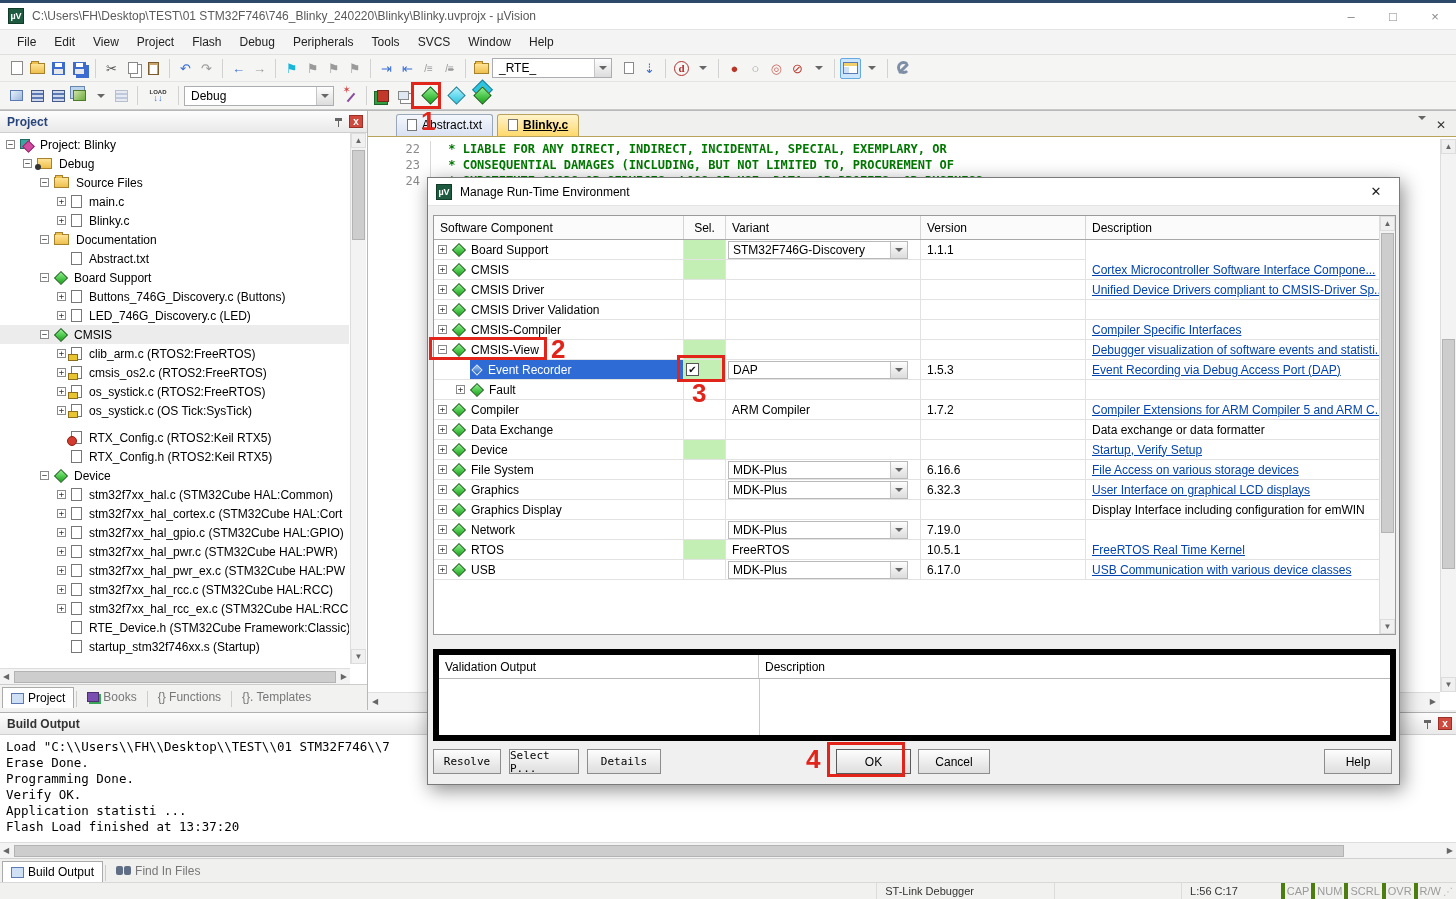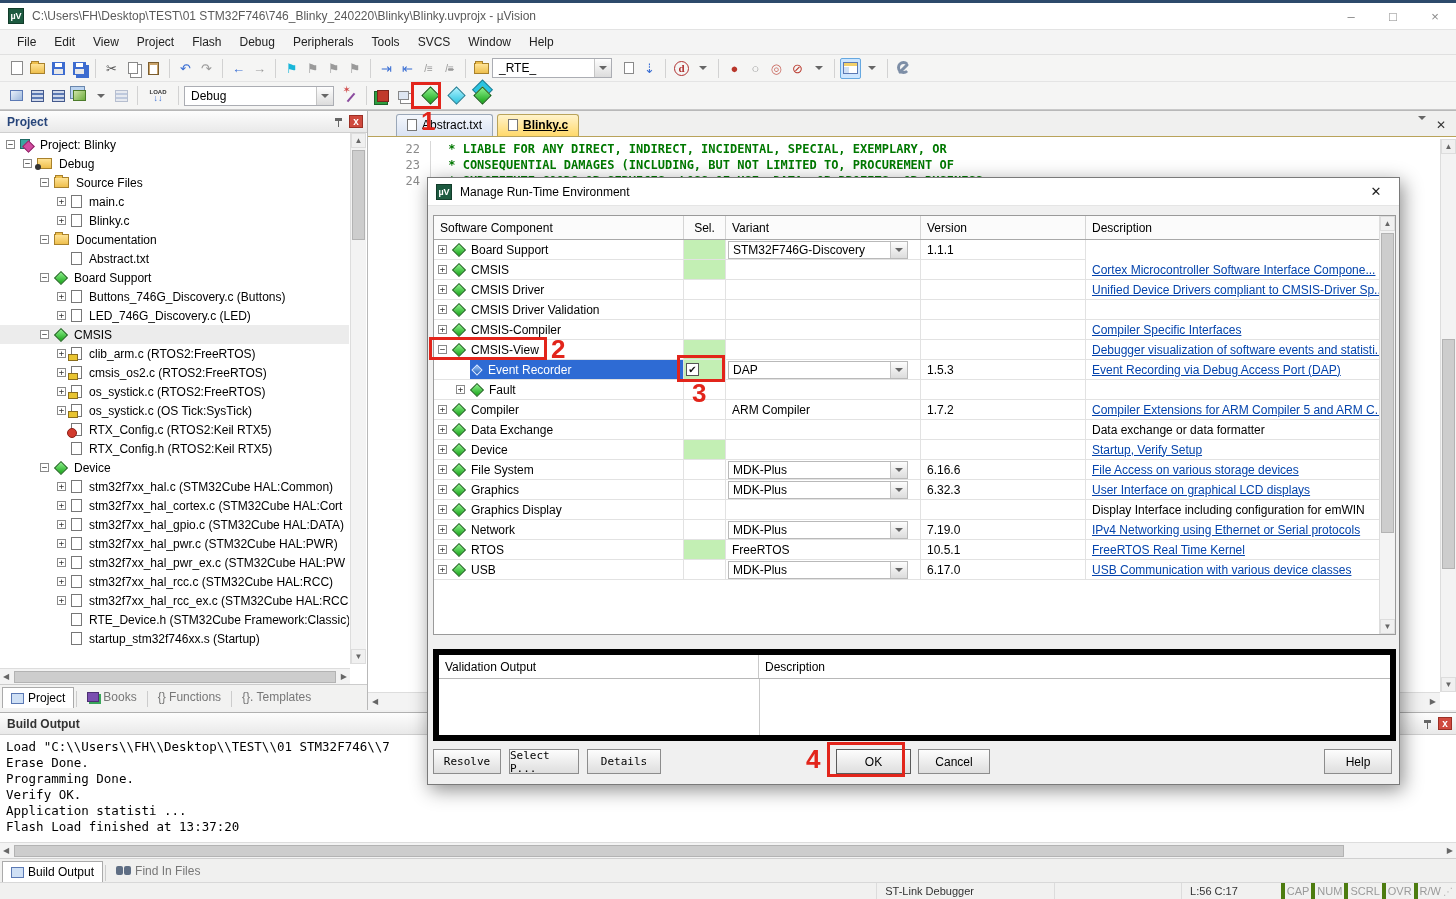--- a/index.html
+++ b/index.html
@@ -413,21 +413,21 @@
       <div class="tree-row" style="padding-left: 57px;">
         <span class="expander">+</span>
         <span class="ico ico-file-key"></span>
         <span class="tree-label">os_systick.c (RTOS2:FreeRTOS)</span>
       </div>
       <div class="tree-row" style="padding-left: 57px;">
         <span class="expander">+</span>
         <span class="ico ico-file-key"></span>
         <span class="tree-label">os_systick.c (OS Tick:SysTick)</span>
       </div>
-      <div class="tree-row" style="padding-left: 57px;">
+      <div class="tree-row" style="padding-left: 57px; margin-top: 8px;">
         <span class="expander-spacer"></span>
         <span class="ico ico-file-excluded"></span>
         <span class="tree-label">RTX_Config.c (RTOS2:Keil RTX5)</span>
       </div>
       <div class="tree-row" style="padding-left: 57px;">
         <span class="expander-spacer"></span>
         <span class="ico ico-file"></span>
         <span class="tree-label">RTX_Config.h (RTOS2:Keil RTX5)</span>
       </div>
       <div class="tree-row" style="padding-left: 40px;">
@@ -441,21 +441,21 @@
         <span class="tree-label">stm32f7xx_hal.c (STM32Cube HAL:Common)</span>
       </div>
       <div class="tree-row" style="padding-left: 57px;">
         <span class="expander">+</span>
         <span class="ico ico-file"></span>
         <span class="tree-label">stm32f7xx_hal_cortex.c (STM32Cube HAL:Cort</span>
       </div>
       <div class="tree-row" style="padding-left: 57px;">
         <span class="expander">+</span>
         <span class="ico ico-file"></span>
-        <span class="tree-label">stm32f7xx_hal_gpio.c (STM32Cube HAL:DATA)</span>
+        <span class="tree-label">stm32f7xx_hal_gpio.c (STM32Cube HAL:GPIO)</span>
       </div>
       <div class="tree-row" style="padding-left: 57px;">
         <span class="expander">+</span>
         <span class="ico ico-file"></span>
         <span class="tree-label">stm32f7xx_hal_pwr.c (STM32Cube HAL:PWR)</span>
       </div>
       <div class="tree-row" style="padding-left: 57px;">
         <span class="expander">+</span>
         <span class="ico ico-file"></span>
         <span class="tree-label">stm32f7xx_hal_pwr_ex.c (STM32Cube HAL:PW</span>
@@ -876,23 +876,20 @@
           <div class="cell c-sel"></div>
           <div class="cell c-var">
             <span class="var-combo">
               <span class="vtext">MDK-Plus</span>
               <span class="combo-arrow-box">
                 <span class="caret"></span>
               </span>
             </span>
           </div>
           <div class="cell c-ver">7.19.0</div>
-          <div class="cell c-desc">
-            <span class="desc-link">IPv4 Networking using Ethernet or Serial protocols</span>
-          </div>
         </div>
         <div class="rrow">
           <div class="cell c-comp">
             <span class="tind" style="width: 4px;"></span>
             <span class="expander">+</span>
             <span class="comp-wrap">
               <span class="ico ico-diamond"></span>
               <span>RTOS</span>
             </span>
           </div>

